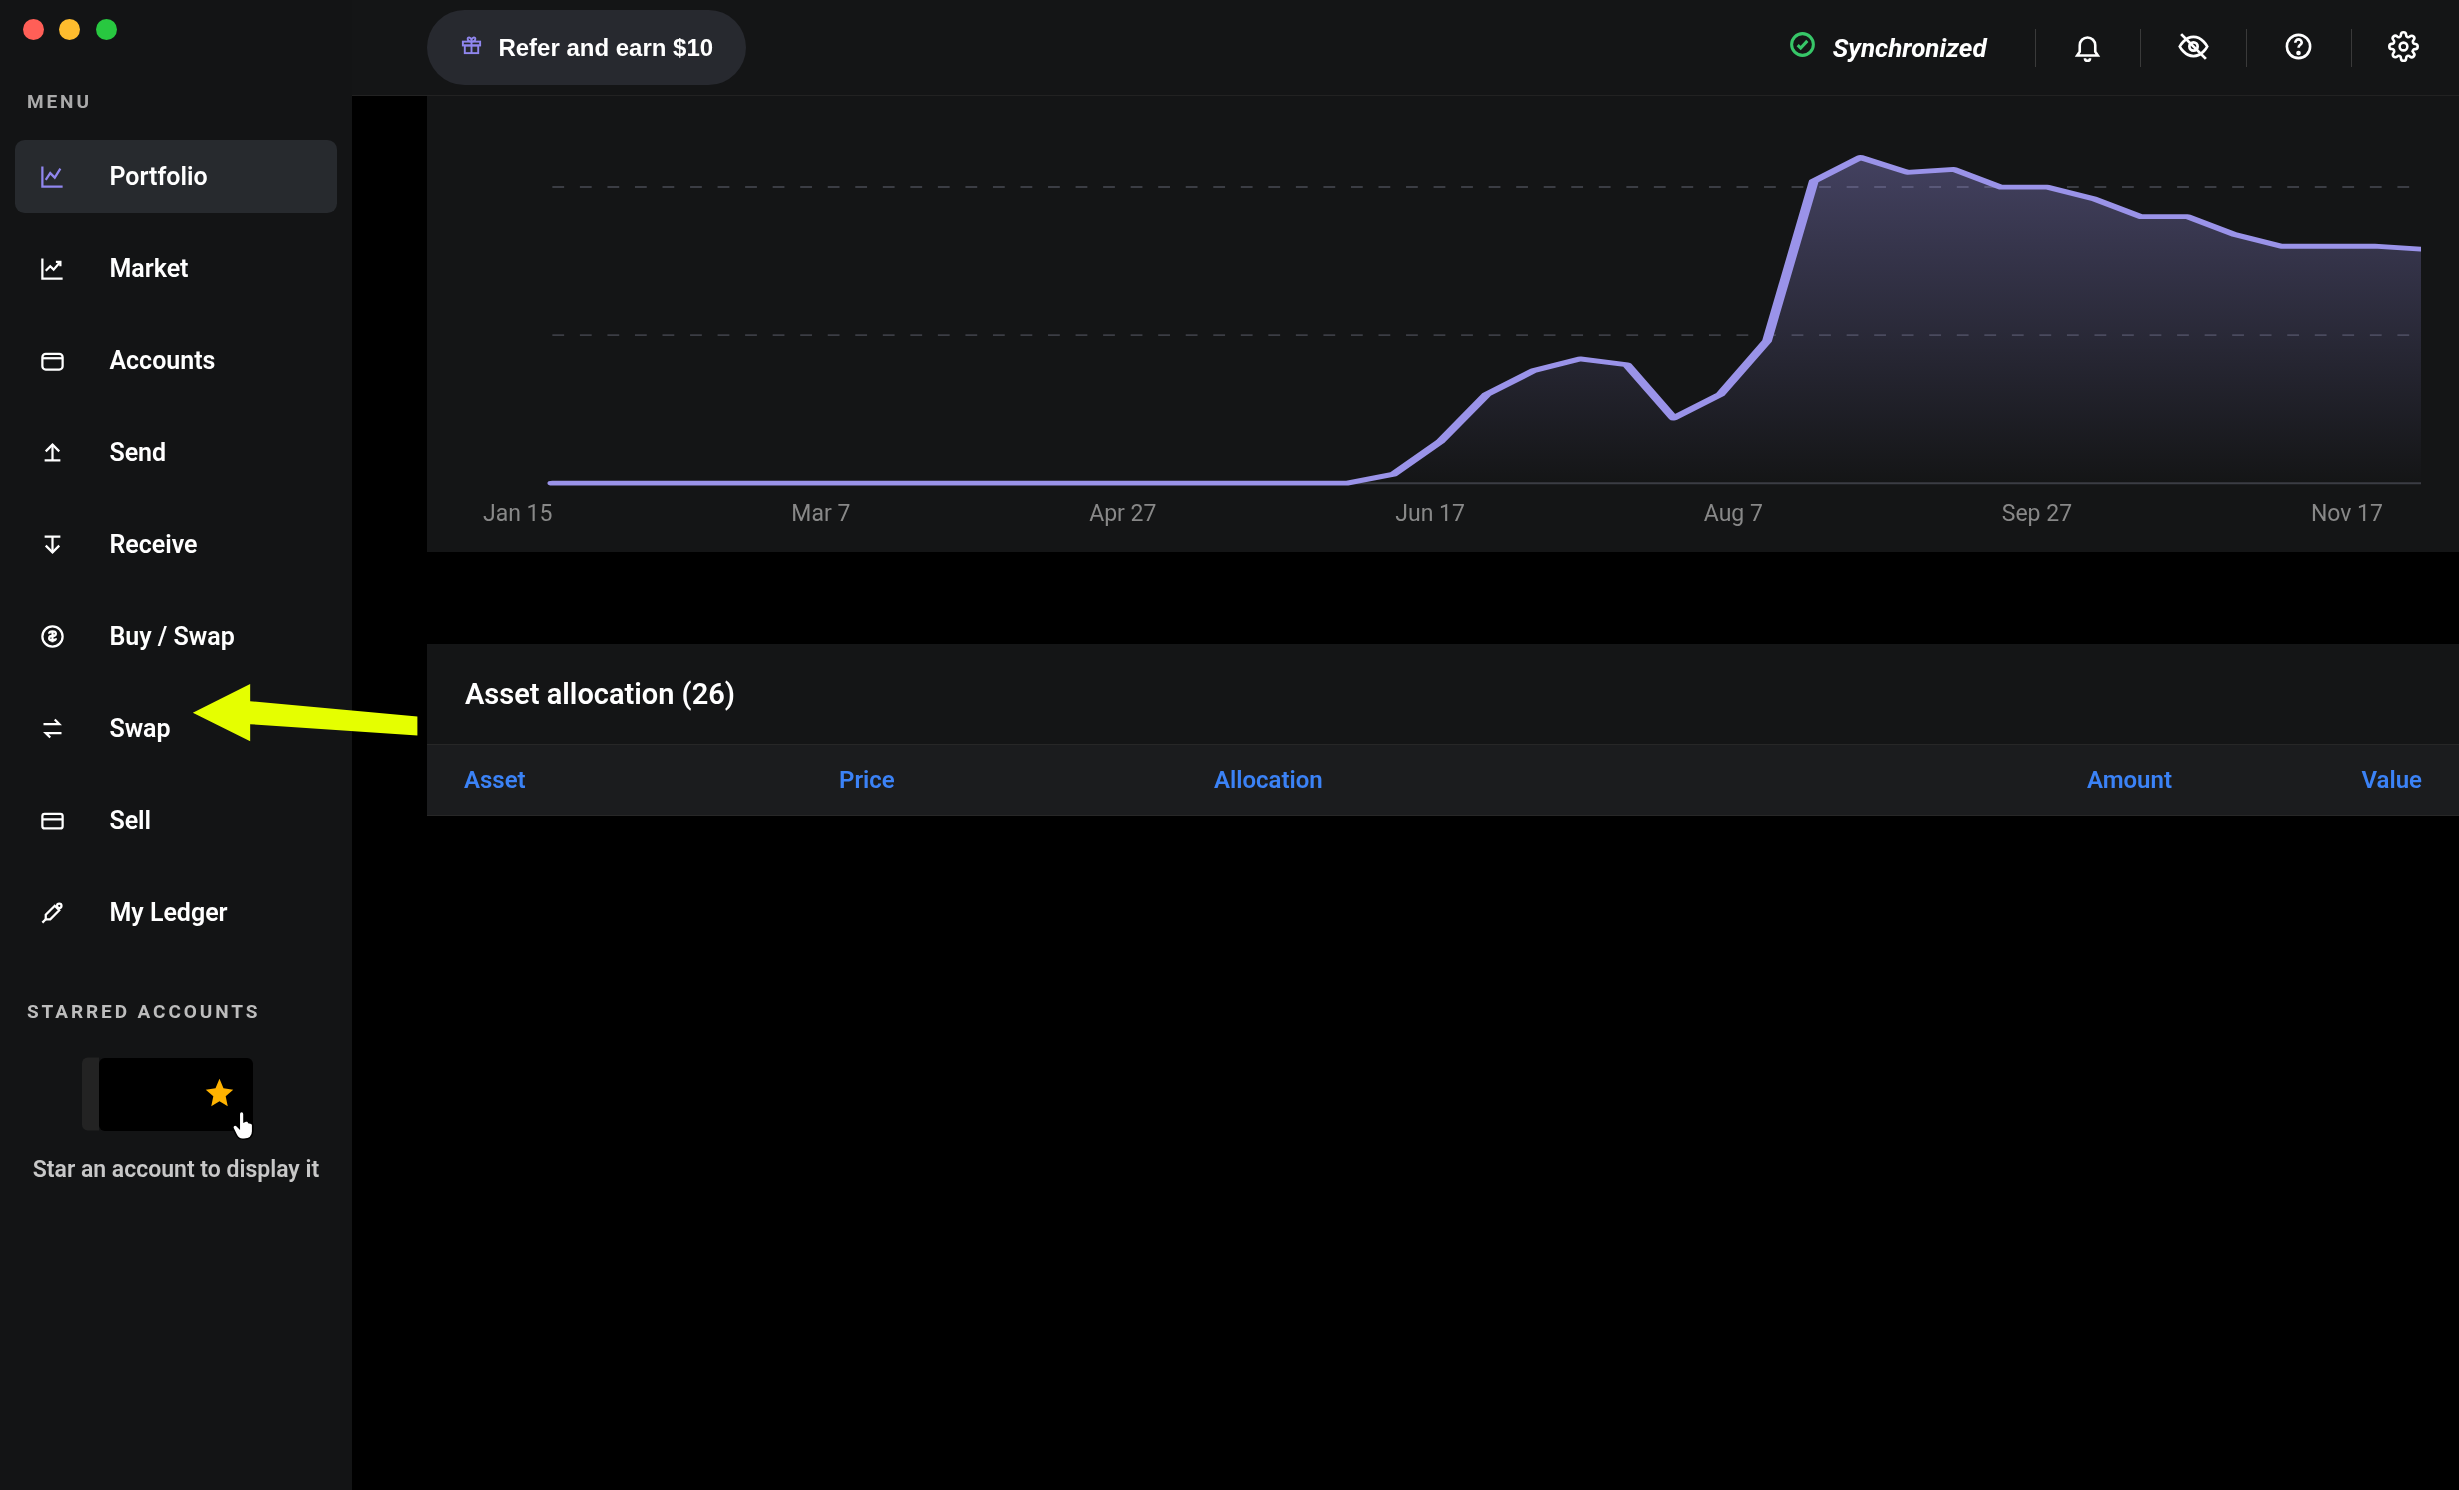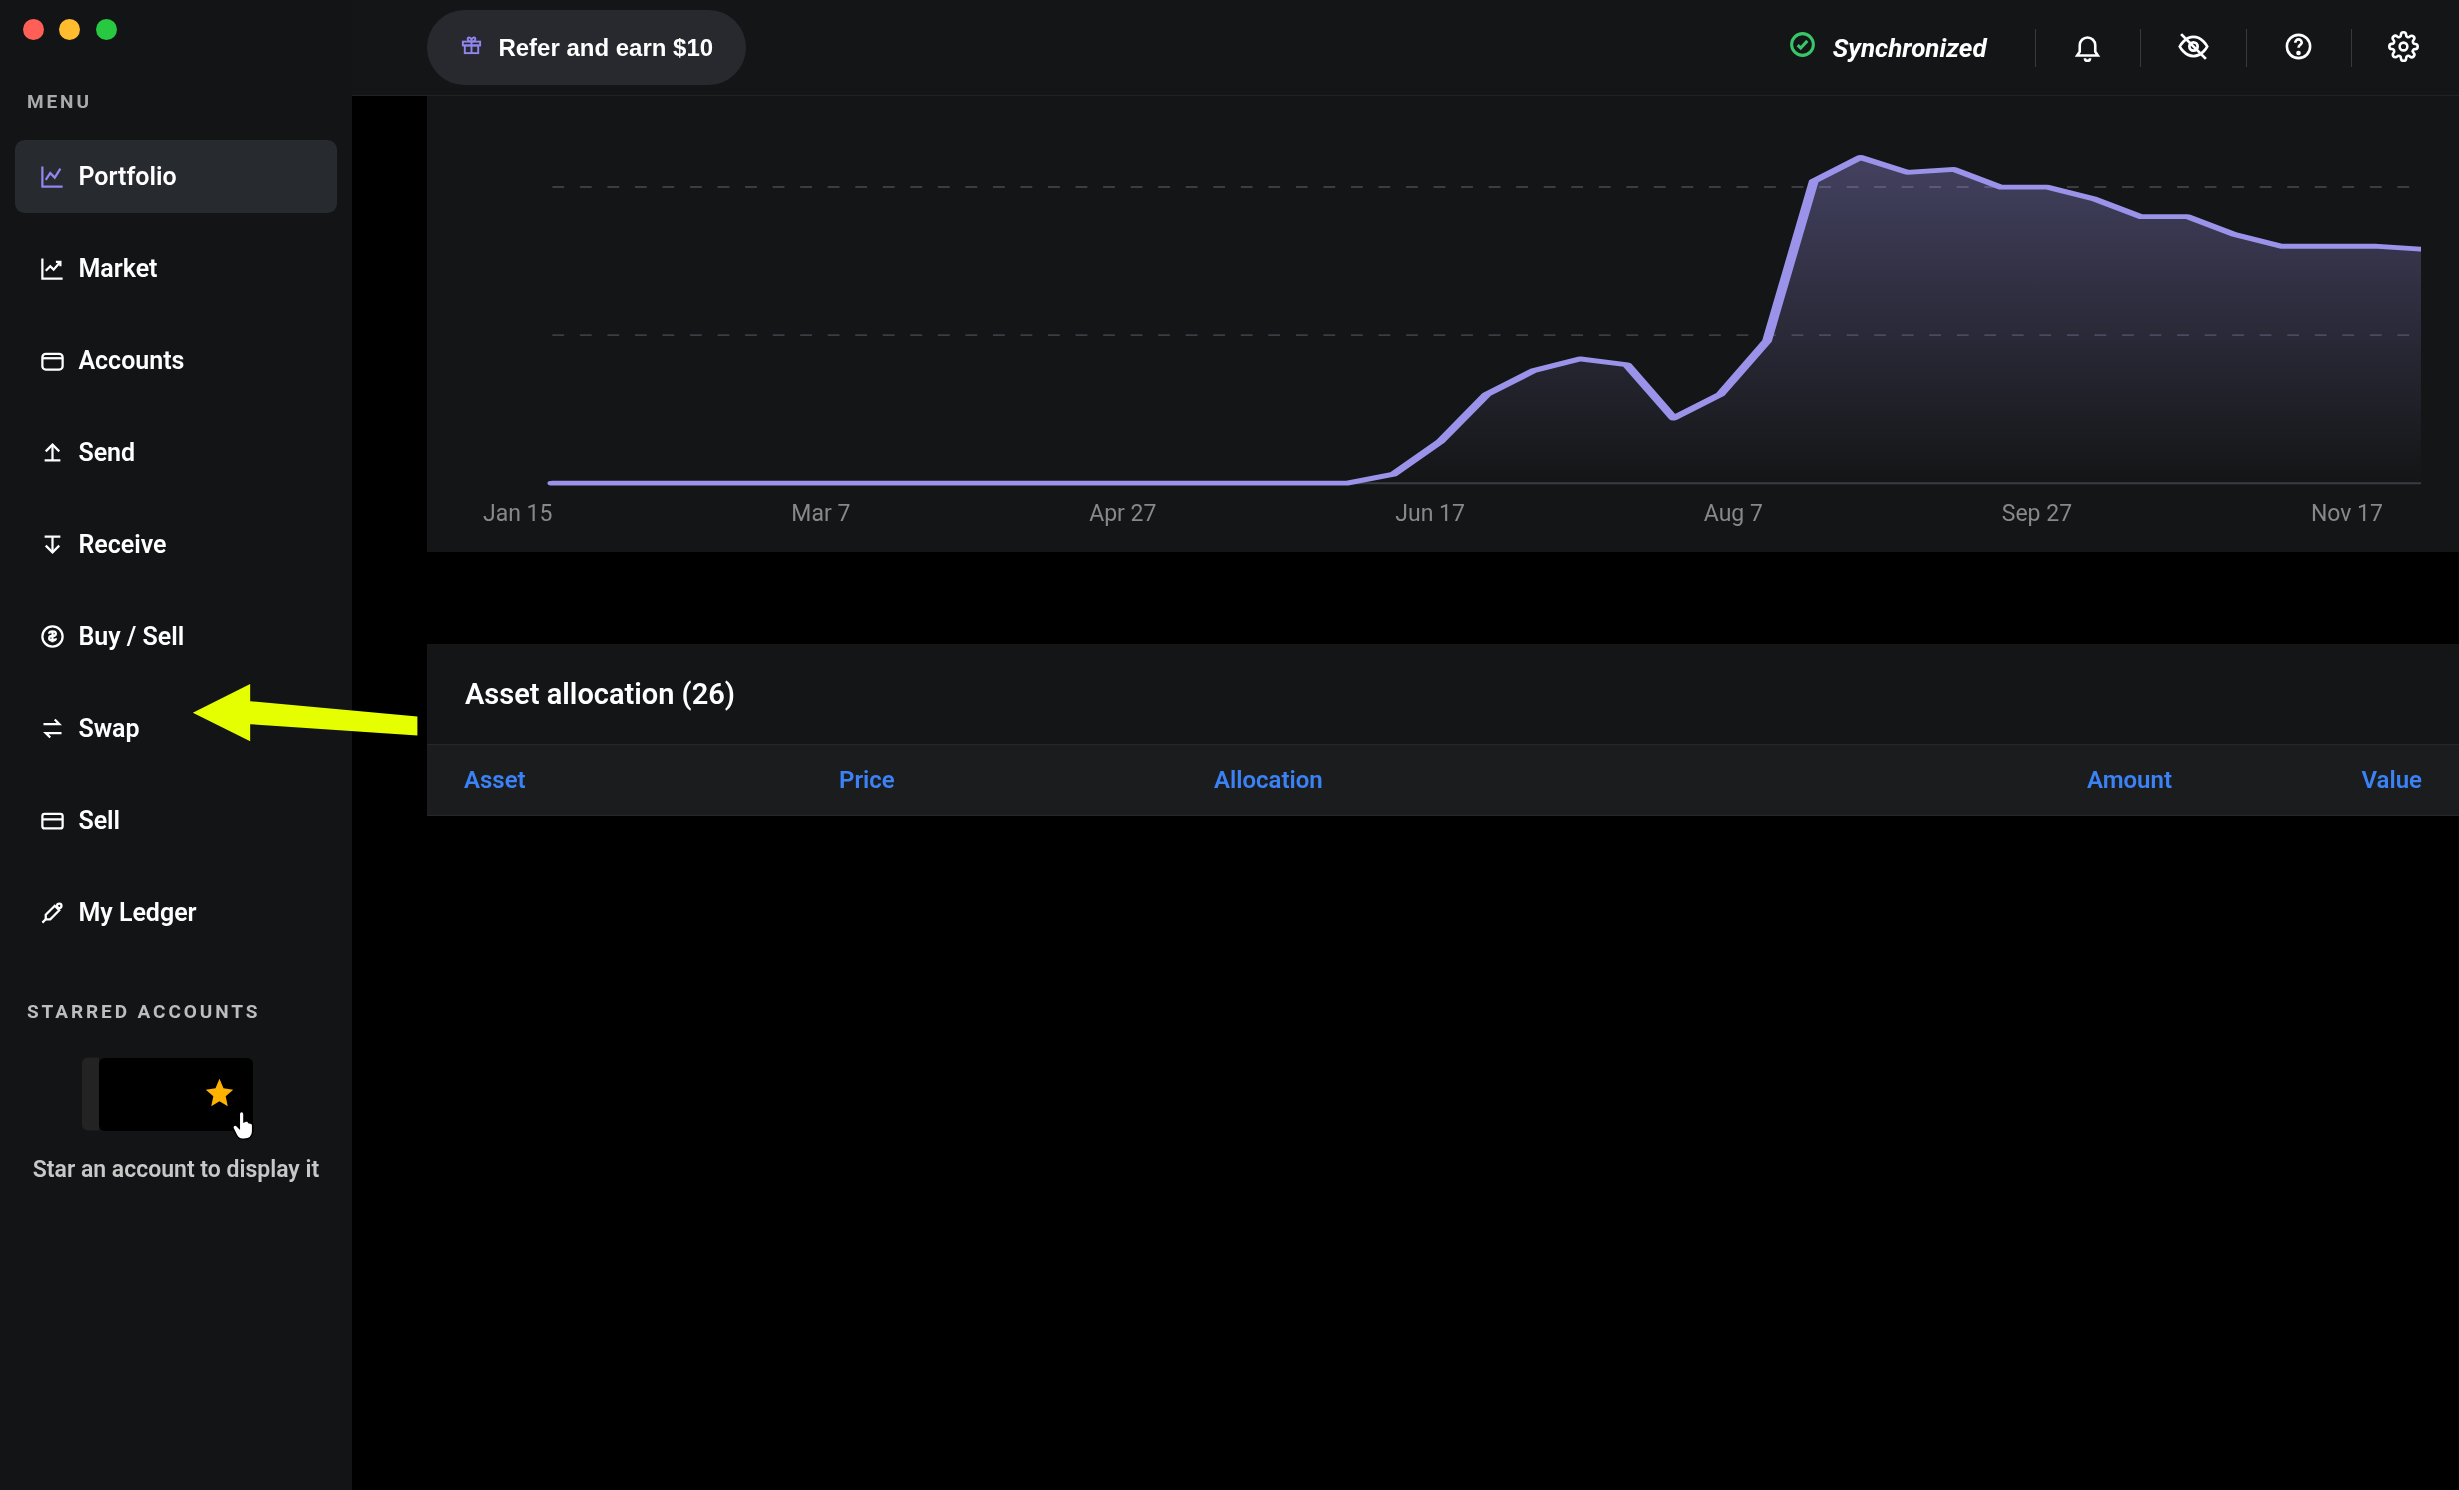--- a/index.html
+++ b/index.html
@@ -22,21 +22,21 @@
   .traffic-lights .dot { width: 21px; height: 21px; border-radius: 50%; }
   .dot.red { background: #ff5f57; }
   .dot.yellow { background: #febc2e; }
   .dot.green { background: #28c840; }
   .menu-label {
     font-size: 19px; letter-spacing: 2.9px; font-weight: 700;
     color: #aaa; padding: 31px 27px 15.4px;
   }
   .nav { padding: 11.5px 15.4px 0; }
   .nav-item {
-    display: flex; align-items: center; gap: 11px;
+    display: flex; align-items: center; gap: 42px;
     height: 73px; padding: 7px 23px; border-radius: 9.6px;
     color: #ffffff; font-size: 25px; font-weight: 600;
     cursor: pointer;
     margin-bottom: 19px;
   }
   .nav-item.active { background: #272a2e; }
   .nav-item .icon { width: 29px; height: 29px; display:flex;align-items:center;justify-content:center; color:#fff; }
   .nav-item.active .icon { color: #9086ee; }
   .starred-section { padding: 0 27px; margin-top: 32px; }
   .starred-title {
@@ -156,21 +156,21 @@
         </span>
         <span>Receive</span>
       </div>
       <div class="nav-item">
         <span class="icon">
           <svg width="27" height="27" viewBox="0 0 24 24" fill="none" stroke="currentColor" stroke-width="2">
               <circle cx="12" cy="12" r="9"></circle>
               <path d="M12 7v10M9 9.5c0-1 1-2 3-2s3 1 3 2-1 2-3 2-3 1-3 2 1 2 3 2 3-1 3-2"></path>
             </svg>
         </span>
-        <span>Buy / Sell</span>
+        <span>Buy / Swap</span>
       </div>
       <div class="nav-item">
         <span class="icon">
           <svg width="27" height="27" viewBox="0 0 24 24" fill="none" stroke="currentColor" stroke-width="2">
               <path d="M4 8h14l-4-4"></path>
               <path d="M20 16H6l4 4"></path>
             </svg>
         </span>
         <span>Swap</span>
       </div>

